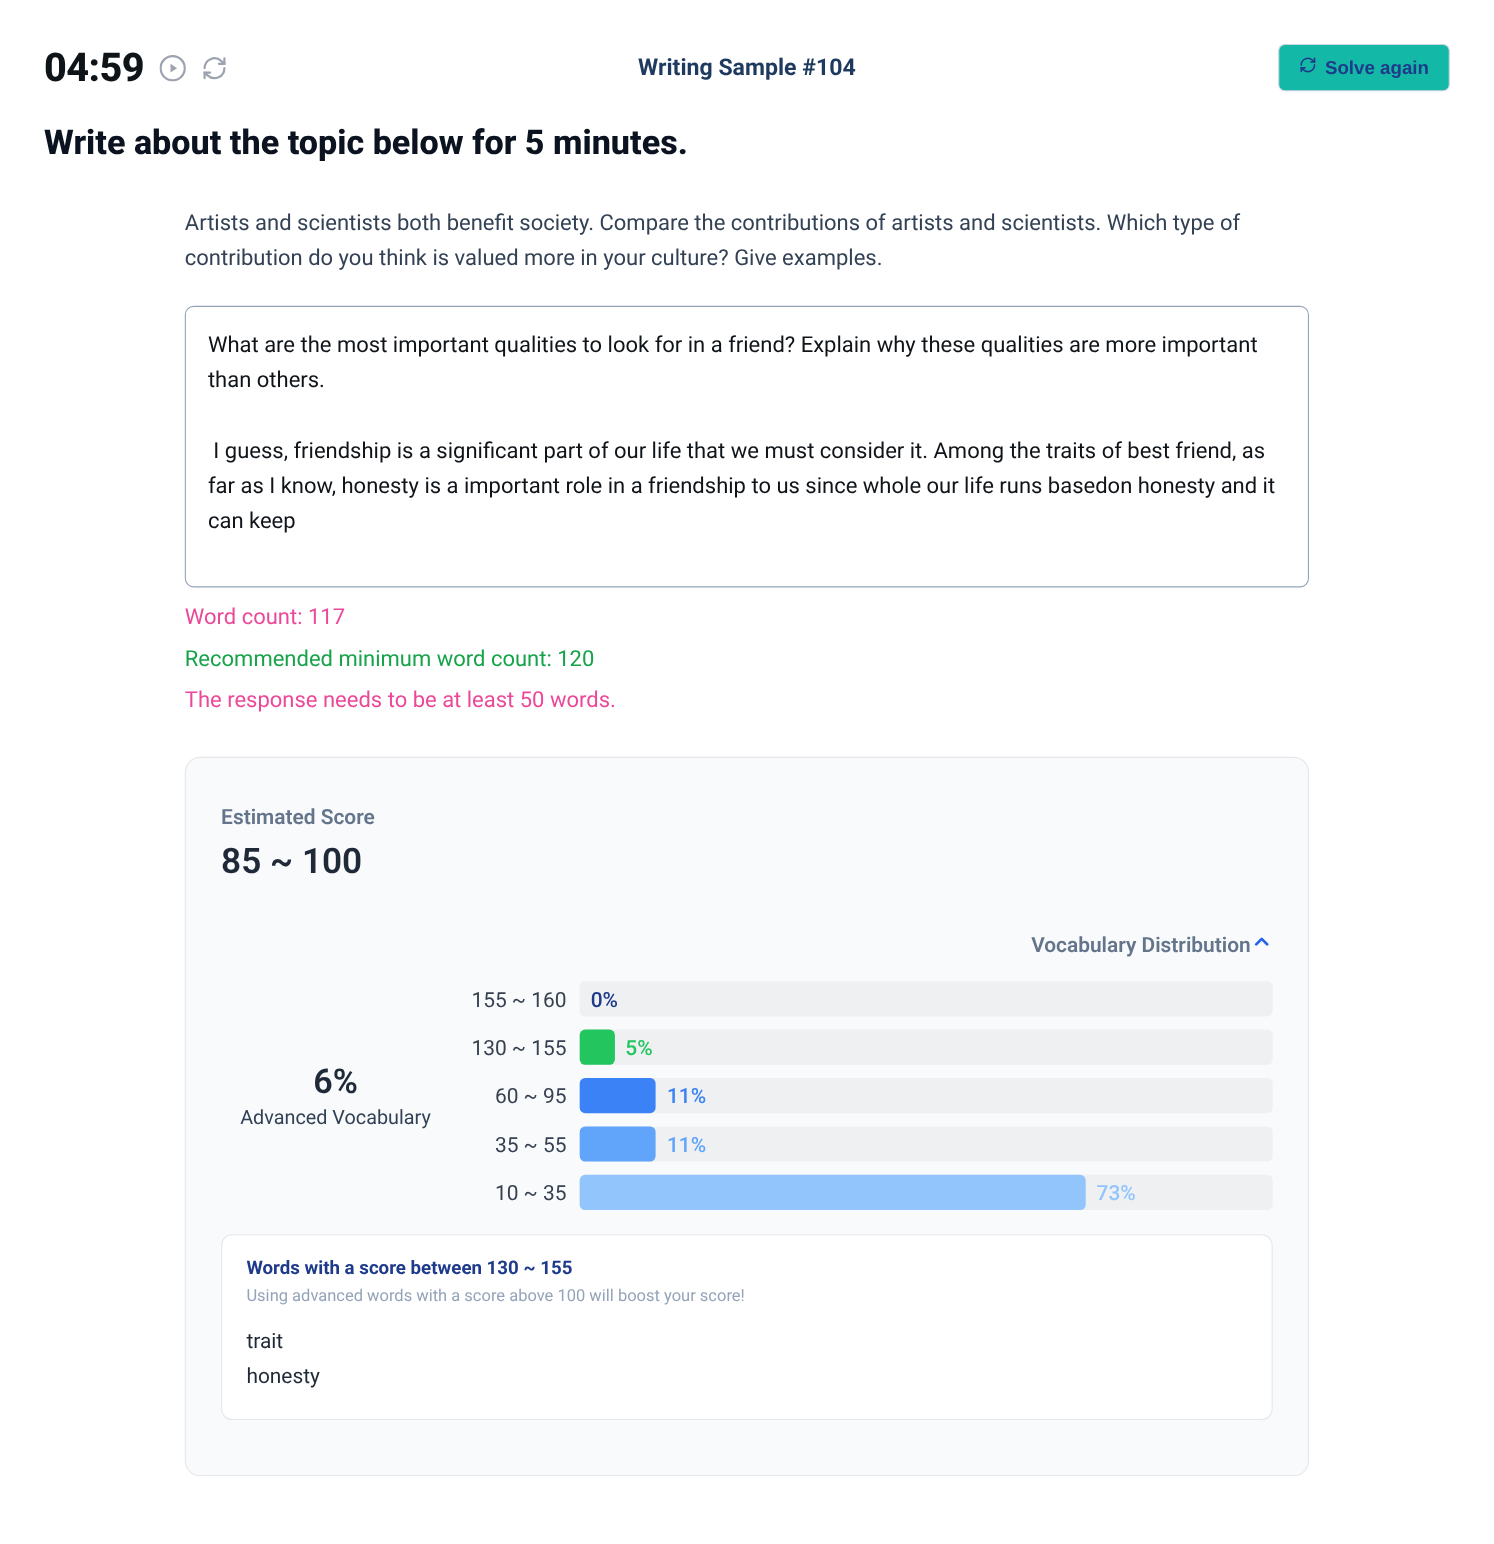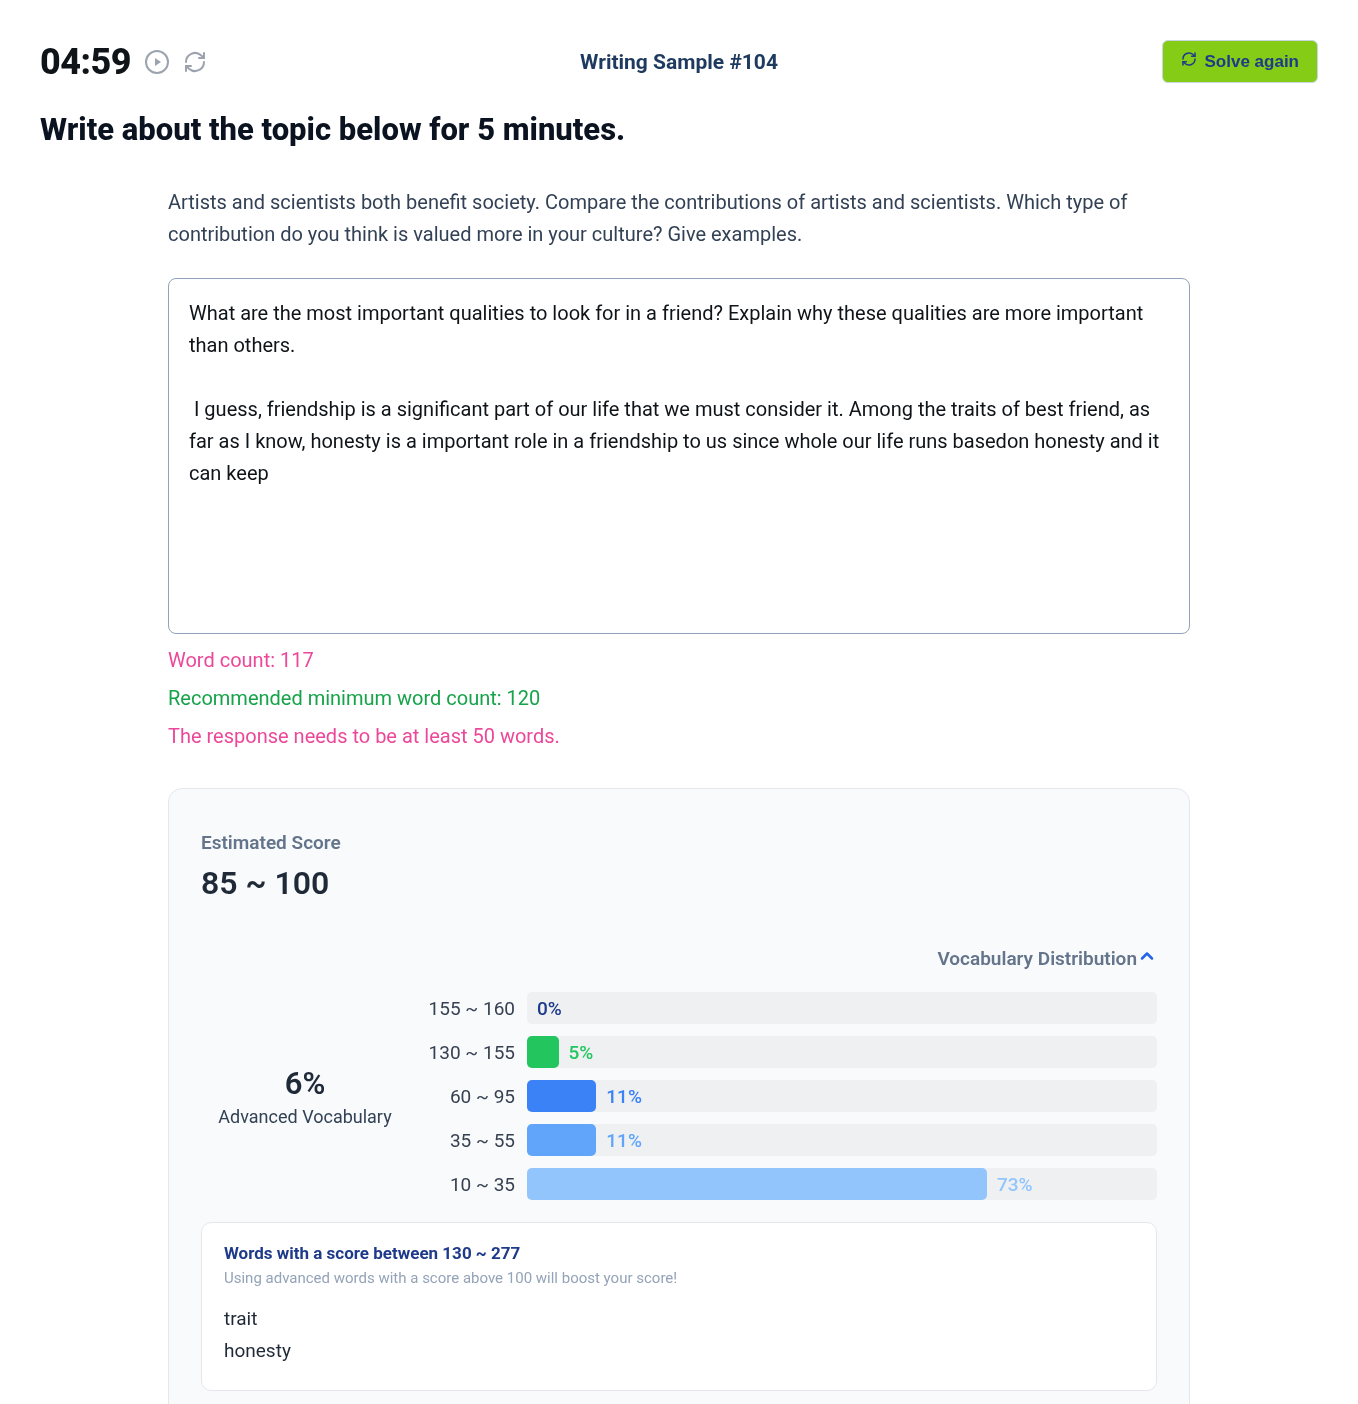--- a/index.html
+++ b/index.html
@@ -43,21 +43,21 @@
     left: 50%;
     transform: translateX(-50%);
   }
   .solve-btn {
     display: inline-flex;
     align-items: center;
     gap: 8px;
     padding: 10px 18px;
     border: 1.5px solid #cbd5e1;
     border-radius: 6px;
-    background: #84cc16;
+    background: #14b8a6;
     color: #1e3a8a;
     font-weight: 700;
     font-size: 17px;
     cursor: pointer;
   }
   .solve-btn svg { width: 16px; height: 16px; }
   .prompt-heading {
     text-align: left;
     font-size: 31px;
     font-weight: 800;
@@ -82,21 +82,21 @@
     display: flex;
     flex-direction: column;
   }
   .answer-box {
     border: 1.5px solid #94a3b8;
     border-radius: 8px;
     padding: 18px 20px;
     font-size: 20px;
     line-height: 1.6;
     color: #0f1419;
-    height: 356px;
+    height: 256px;
     overflow: hidden;
     white-space: pre-wrap;
   }
   .meta-line {
     font-size: 20px;
     margin-top: 14px;
     color: #ec4899;
   }
   .meta-line.green { color: #16a34a; }
   .score-card {
@@ -313,20 +313,20 @@
           <div class="row-cat">10 ~ 35</div>
           <div class="bar-wrap">
             <div class="bar-fill" style="width: 73%; background: rgb(147, 197, 253);"></div>
             <span class="bar-label" style="color: rgb(147, 197, 253); left: calc(73% + 10px);">73%</span>
           </div>
         </div>
       </div>
   </div>
 
   <div class="tip-box">
-    <div class="tip-title">Words with a score between 130 ~ 277</div>
+    <div class="tip-title">Words with a score between 130 ~ 155</div>
     <div class="tip-sub">Using advanced words with a score above 100 will boost your score!</div>
     <div class="tip-words" id="tip-words">
         <div>trait</div>
         <div>honesty</div>
       </div>
   </div>
 </div>
 
 </body></html>

